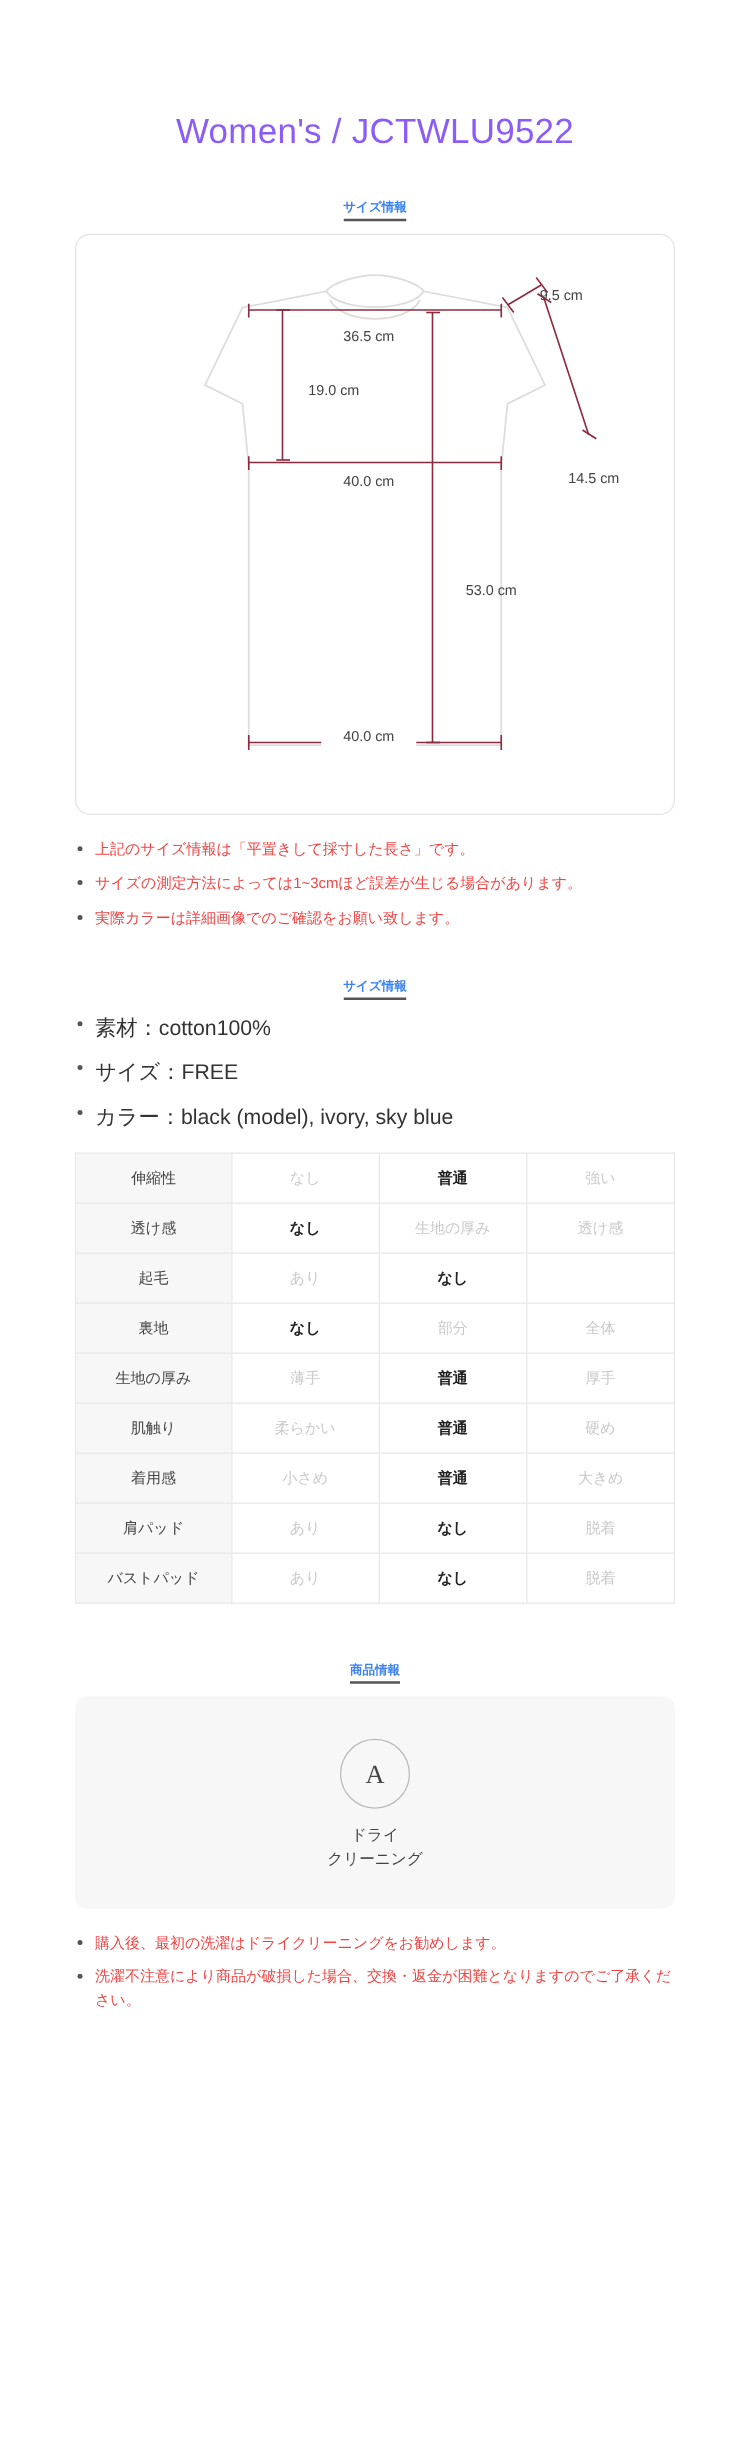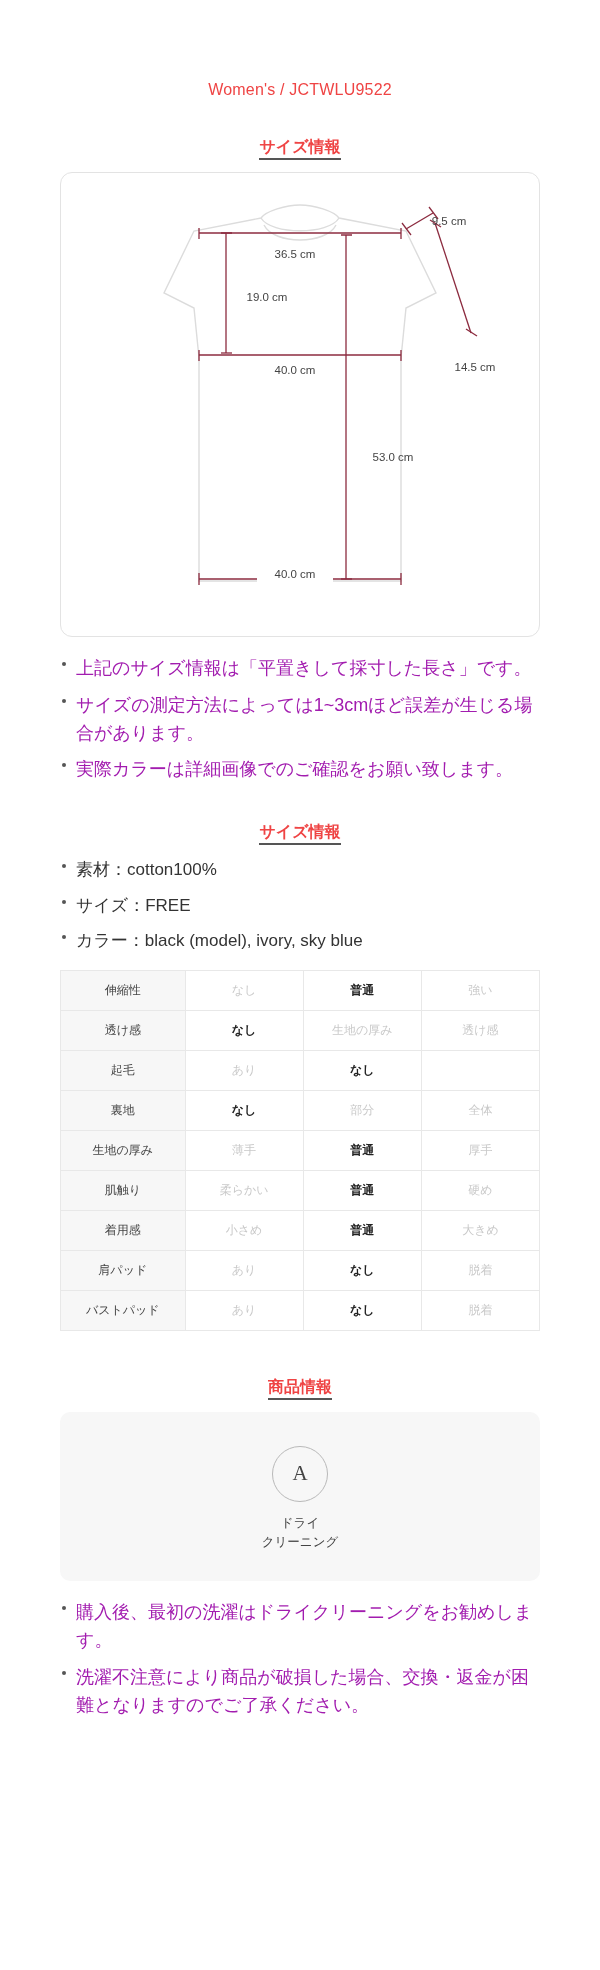--- a/index.html
+++ b/index.html
@@ -11,31 +11,31 @@
     color: #333;
   }
   .page {
     width: 600px;
     min-height: 1970px;
     padding: 0 60px;
     background: #fff;
   }
   .product-title {
     text-align: center;
-    font-size: 16px;
+    font-size: 28px;
     font-weight: 400;
-    color: #ef4444;
+    color: #8b5cf6;
     padding-top: 70px;
     letter-spacing: 0.2px;
   }
   .section-heading {
     text-align: center;
-    font-size: 16px;
+    font-size: 10px;
     font-weight: 700;
-    color: #ef4444;
+    color: #3b82f6;
     margin-top: 38px;
     margin-bottom: 14px;
   }
   .section-heading span {
     border-bottom: 2px solid #555;
     padding-bottom: 3px;
   }
   .diagram-box {
     border: 1px solid #e3e3e3;
     border-radius: 12px;
@@ -47,23 +47,23 @@
   .diagram-box svg { display: block; }
 
   ul.notes {
     list-style: none;
     margin: 18px 0 0 0;
     padding: 0;
   }
   ul.notes li {
     position: relative;
     padding-left: 16px;
-    font-size: 18px;
+    font-size: 12px;
     line-height: 1.55;
-    color: #a21caf;
+    color: #ef4444;
     margin-bottom: 9px;
   }
   ul.notes li::before {
     content: "";
     position: absolute;
     left: 2px; top: 7px;
     width: 4px; height: 4px;
     border-radius: 50%;
     background: #555;
   }

